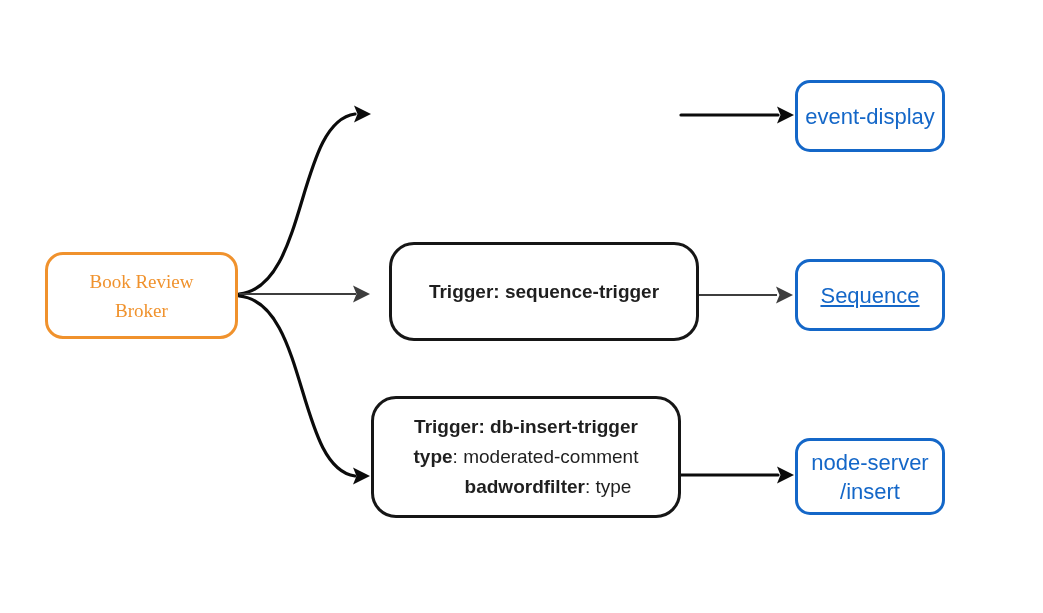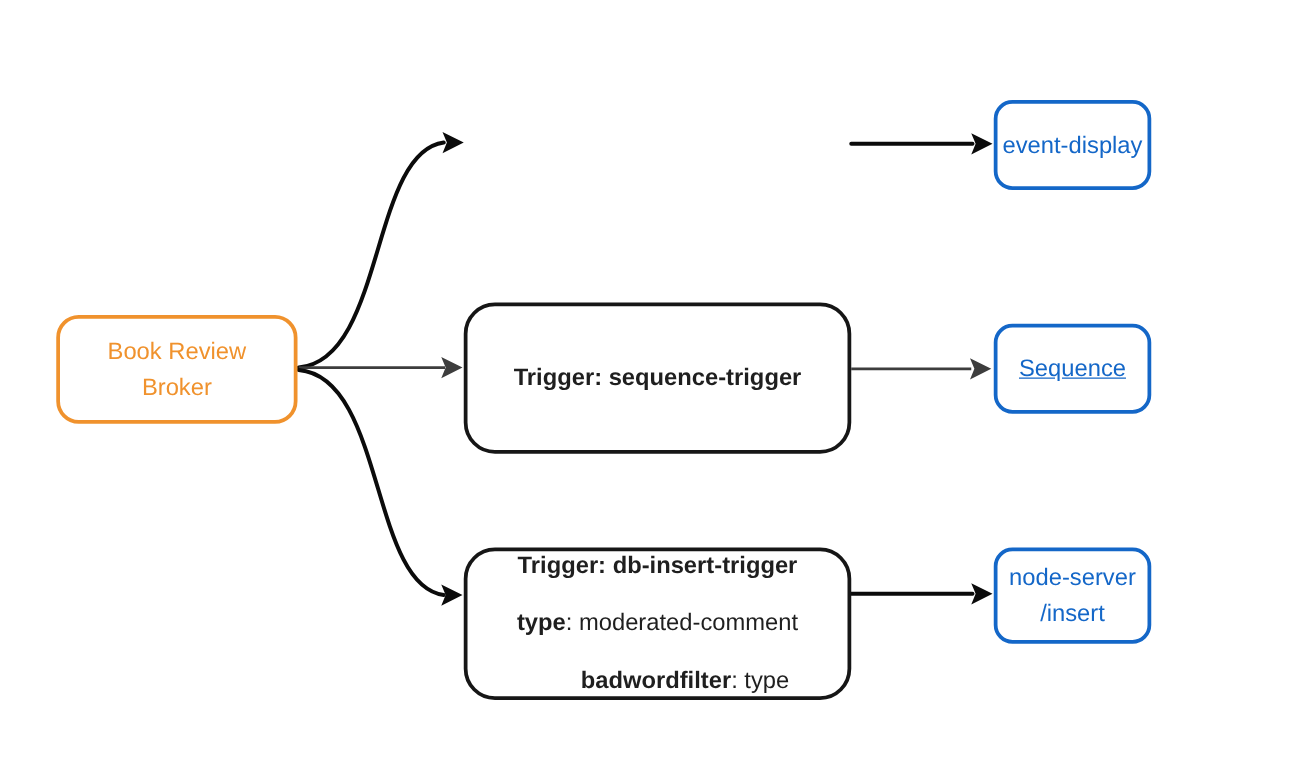--- a/index.html
+++ b/index.html
@@ -9,34 +9,34 @@
   }
   .arrow-layer { position:absolute; left:0; top:0; width:1043px; height:613px; }
   .node {
     position:absolute; box-sizing:border-box; background:#ffffff;
     display:flex; flex-direction:column; align-items:center; justify-content:center;
     text-align:center;
   }
   .broker {
     left:45px; top:252px; width:193px; height:87px;
     border:3px solid var(--broker-accent,#f0922d); border-radius:18px;
-    color:var(--broker-accent,#f0922d); font-size:19px; line-height:29px; padding:0 14px;
+    color:var(--broker-accent,#f0922d); font-size:19px; line-height:29px; padding:0 14px;font-family:Liberation Serif, serif;
   }
   .trigger {
     left:371px; width:310px;
     border:3px solid #161616; border-radius:25px;
     color:#1f1f1f; font-size:19px; line-height:30px; padding:0 4px;
   }
   .t1 { top:62px;  height:106px; }
-  .t2 { top:242px; height:121px; }
-  .t3 { top:438px; height:122px;gap:16px; }
+  .t2 { top:242px; height:99px;margin-left:18px; }
+  .t3 { top:396px; height:122px; }
   .sink {
-    left:795px; width:126px;
+    left:795px; width:150px;
     border:3px solid var(--sink-accent,#1467c8); border-radius:15px;
-    color:var(--sink-accent,#1467c8); font-size:19px; line-height:29px;
+    color:var(--sink-accent,#1467c8); font-size:22px; line-height:29px;
   }
   .s1 { top:80px;  height:72px; }
   .s2 { top:259px; height:72px;text-decoration:underline; }
   .s3 { top:438px; height:77px;justify-content:center; }
   .line b, .title { font-weight:700; }
   .shift-right { margin-left:44px; }
   .stroke-main { stroke:#0b0b0b; stroke-width:3.2; fill:none; stroke-linecap:round; }
   .stroke-dim  { stroke:var(--secondary-arrow,#3d3d3d); stroke-width:2.2; fill:none; }
   .head-main { fill:#0b0b0b; }
   .head-dim  { fill:var(--secondary-arrow,#3d3d3d); }

